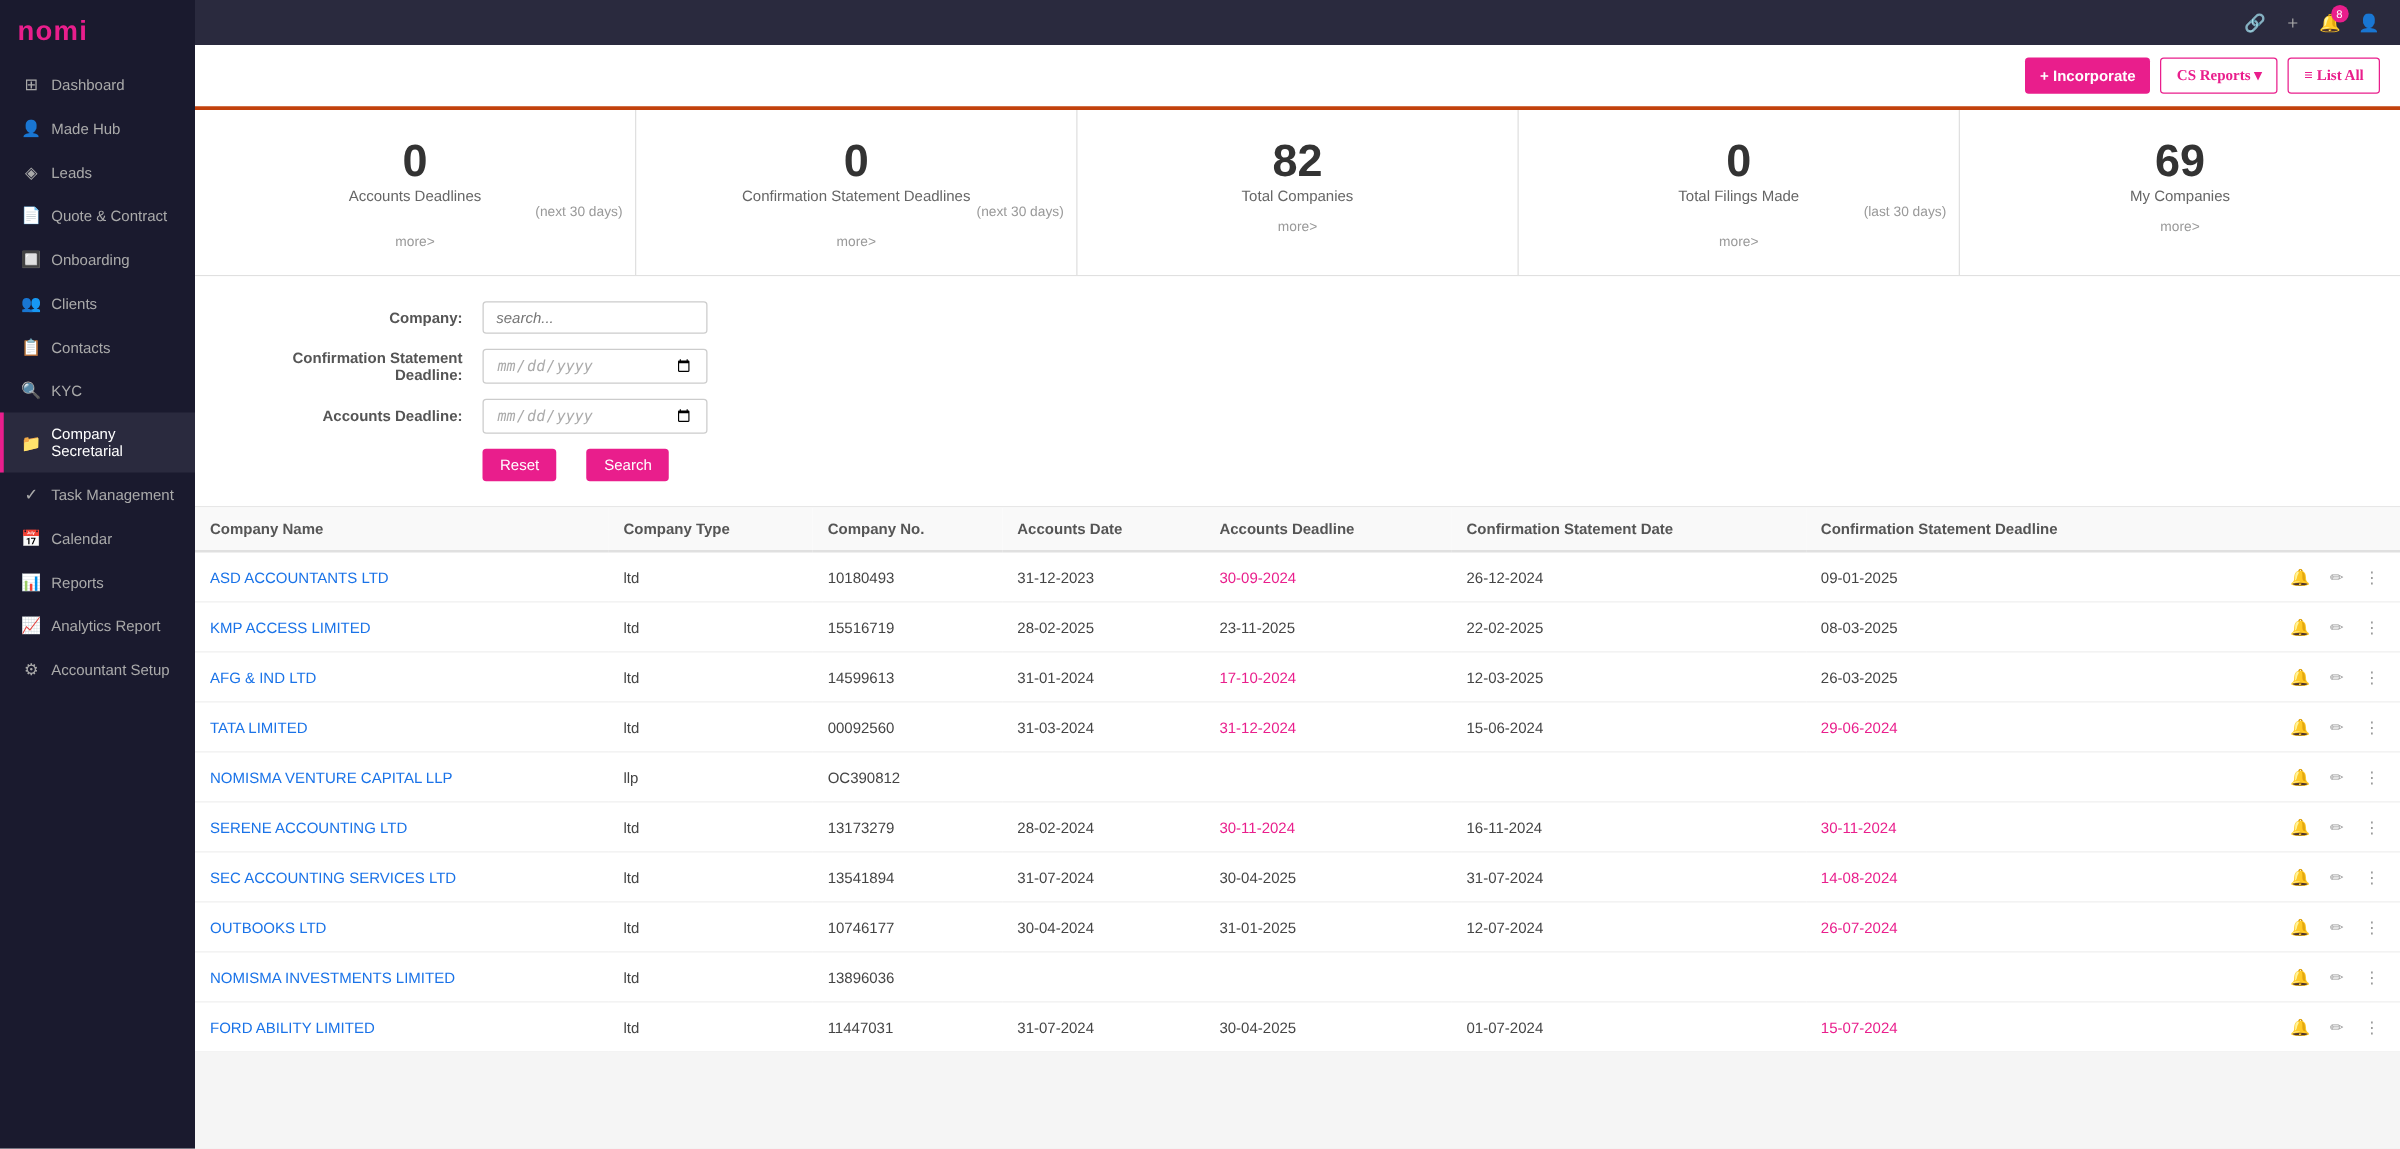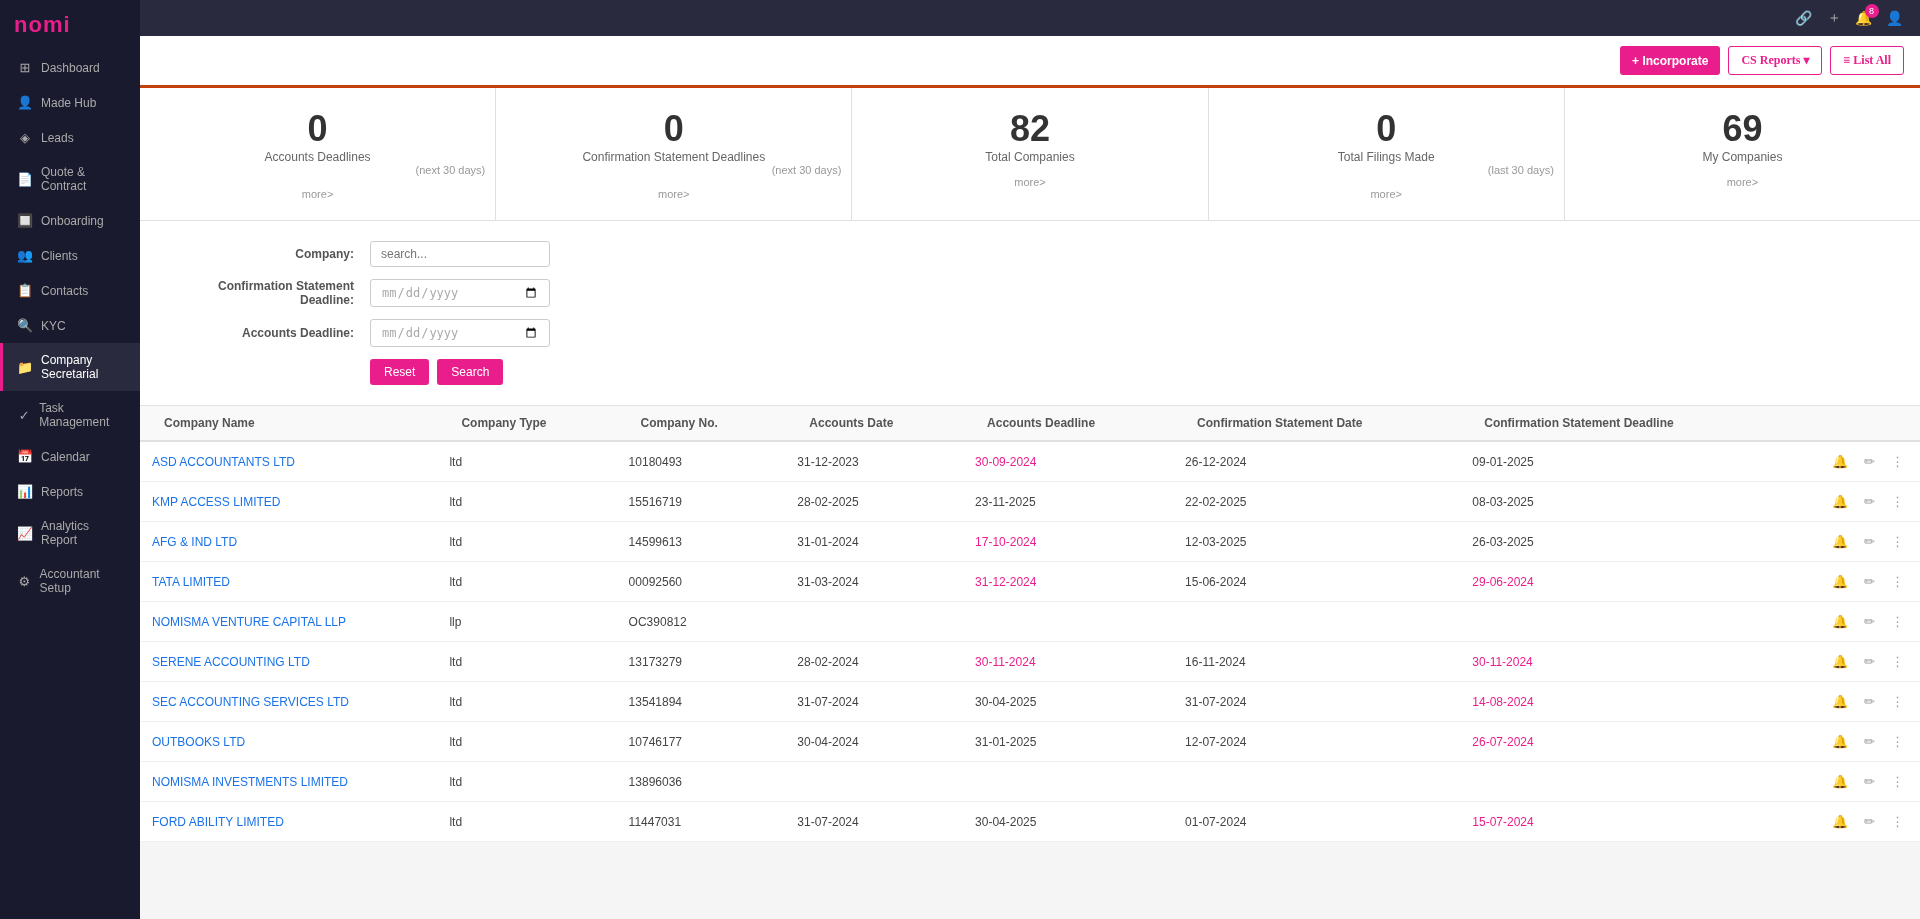--- a/index.html
+++ b/index.html
@@ -1,20 +1,20 @@
 <!DOCTYPE html>
 <html><head>
   <meta charset="utf-8">
   <style>
     * { box-sizing: border-box; margin: 0; padding: 0; }
     body { font-family: Arial, sans-serif; font-size: 13px; background: #f0f0f0; display: flex; height: 100vh; overflow: hidden; }
 
     
     #sidebar {
-      width: 140px;
+      width: 156px;
       background: #1a1a2e;
       color: #ccc;
       display: flex;
       flex-direction: column;
       height: 100vh;
       flex-shrink: 0;
     }
     #sidebar .logo {
       padding: 12px 14px;
       background: #1a1a2e;
@@ -141,26 +141,27 @@
       color: #555;
       font-weight: bold;
     }
     .filter-input {
       border: 1px solid #ccc;
       border-radius: 3px;
       padding: 5px 10px;
       font-size: 12px;
       width: 180px;
       outline: none;
+      font-style: italic;
     }
     .btn-row {
       display: flex;
       align-items: flex-start;
       padding-left: 200px;
-      gap: 8px;
+      gap: 24px;
       margin-top: 8px;
     }
     .btn-reset {
       background: #e91e8c;
       color: #fff;
       border: none;
       padding: 6px 14px;
       border-radius: 3px;
       cursor: pointer;
       font-size: 12px;
@@ -180,21 +181,21 @@
     table {
       width: 100%;
       border-collapse: collapse;
       font-size: 12px;
     }
     thead tr {
       background: #f9f9f9;
       border-bottom: 2px solid #e0e0e0;
     }
     th {
-      padding: 10px 24px;
+      padding: 10px 12px;
       text-align: left;
       color: #555;
       font-weight: 600;
       white-space: nowrap;
     }
     tbody tr {
       border-bottom: 1px solid #f0f0f0;
     }
     td {
       padding: 10px 12px;

